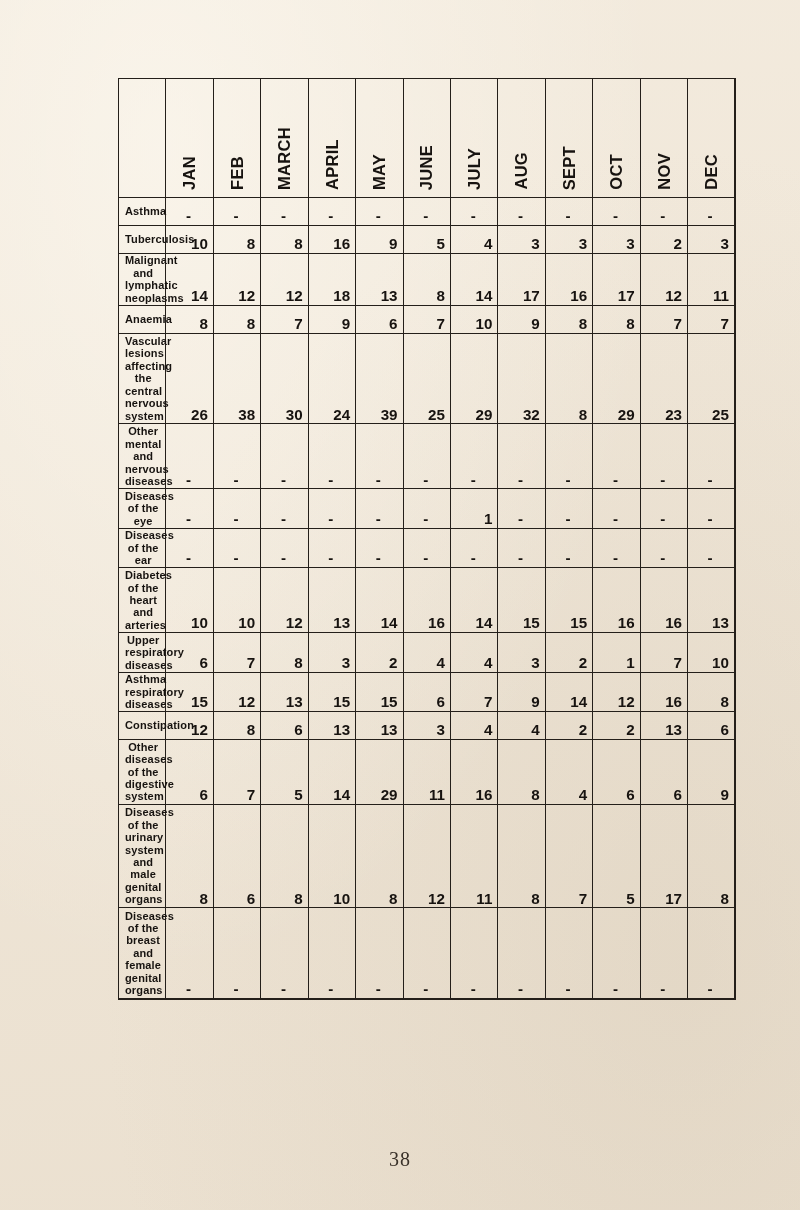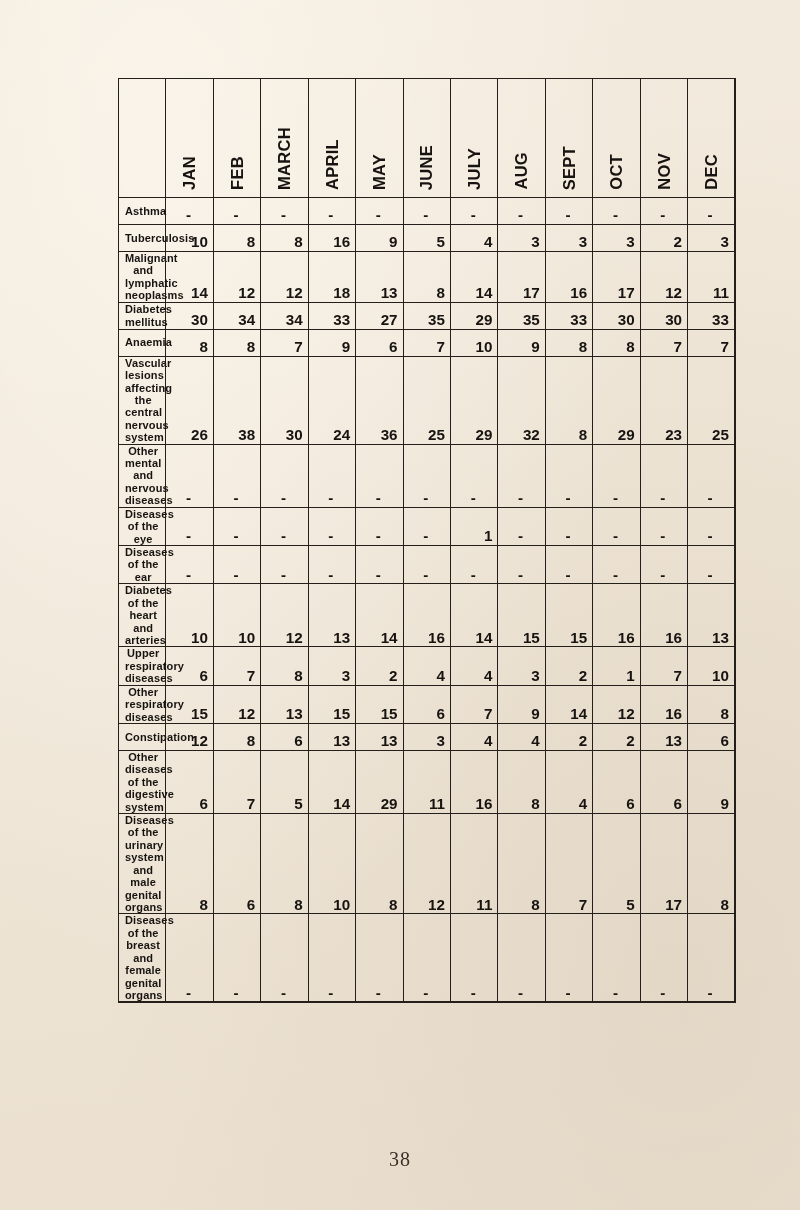--- a/index.html
+++ b/index.html
@@ -223,35 +223,20 @@
           <td class="num">13</td>
           <td class="num">8</td>
           <td class="num">14</td>
           <td class="num">17</td>
           <td class="num">16</td>
           <td class="num">17</td>
           <td class="num">12</td>
           <td class="num">11</td>
         </tr>
         <tr>
-          <td class="rowlabel">Diabetes mellitus</td>
-          <td class="num">30</td>
-          <td class="num">34</td>
-          <td class="num">34</td>
-          <td class="num">33</td>
-          <td class="num">27</td>
-          <td class="num">35</td>
-          <td class="num">29</td>
-          <td class="num">35</td>
-          <td class="num">33</td>
-          <td class="num">30</td>
-          <td class="num">30</td>
-          <td class="num">33</td>
-        </tr>
-        <tr>
           <td class="rowlabel">Anaemia</td>
           <td class="num">8</td>
           <td class="num">8</td>
           <td class="num">7</td>
           <td class="num">9</td>
           <td class="num">6</td>
           <td class="num">7</td>
           <td class="num">10</td>
           <td class="num">9</td>
           <td class="num">8</td>
@@ -259,21 +244,21 @@
           <td class="num">7</td>
           <td class="num">7</td>
         </tr>
         <tr class="tall-2">
           <td class="rowlabel">Vascular lesions affecting
 the central nervous system</td>
           <td class="num">26</td>
           <td class="num">38</td>
           <td class="num">30</td>
           <td class="num">24</td>
-          <td class="num">36</td>
+          <td class="num">39</td>
           <td class="num">25</td>
           <td class="num">29</td>
           <td class="num">32</td>
           <td class="num">8</td>
           <td class="num">29</td>
           <td class="num">23</td>
           <td class="num">25</td>
         </tr>
         <tr class="tall-2">
           <td class="rowlabel">Other mental and nervous
@@ -346,21 +331,21 @@
           <td class="num">2</td>
           <td class="num">4</td>
           <td class="num">4</td>
           <td class="num">3</td>
           <td class="num">2</td>
           <td class="num">1</td>
           <td class="num">7</td>
           <td class="num">10</td>
         </tr>
         <tr>
-          <td class="rowlabel">Other respiratory diseases</td>
+          <td class="rowlabel">Asthma respiratory diseases</td>
           <td class="num">15</td>
           <td class="num">12</td>
           <td class="num">13</td>
           <td class="num">15</td>
           <td class="num">15</td>
           <td class="num">6</td>
           <td class="num">7</td>
           <td class="num">9</td>
           <td class="num">14</td>
           <td class="num">12</td>

